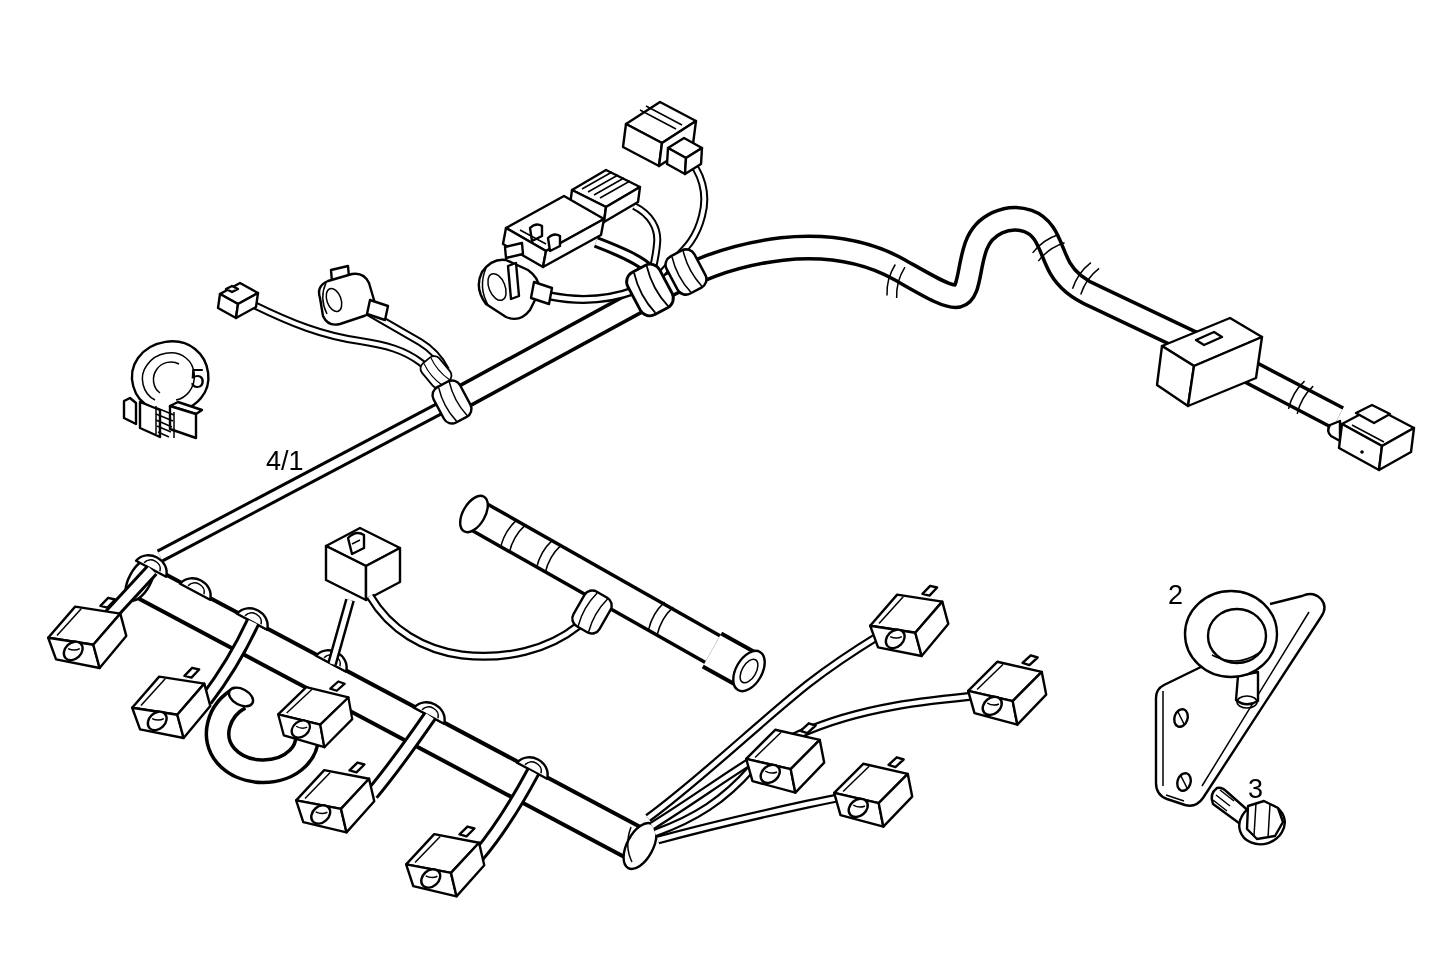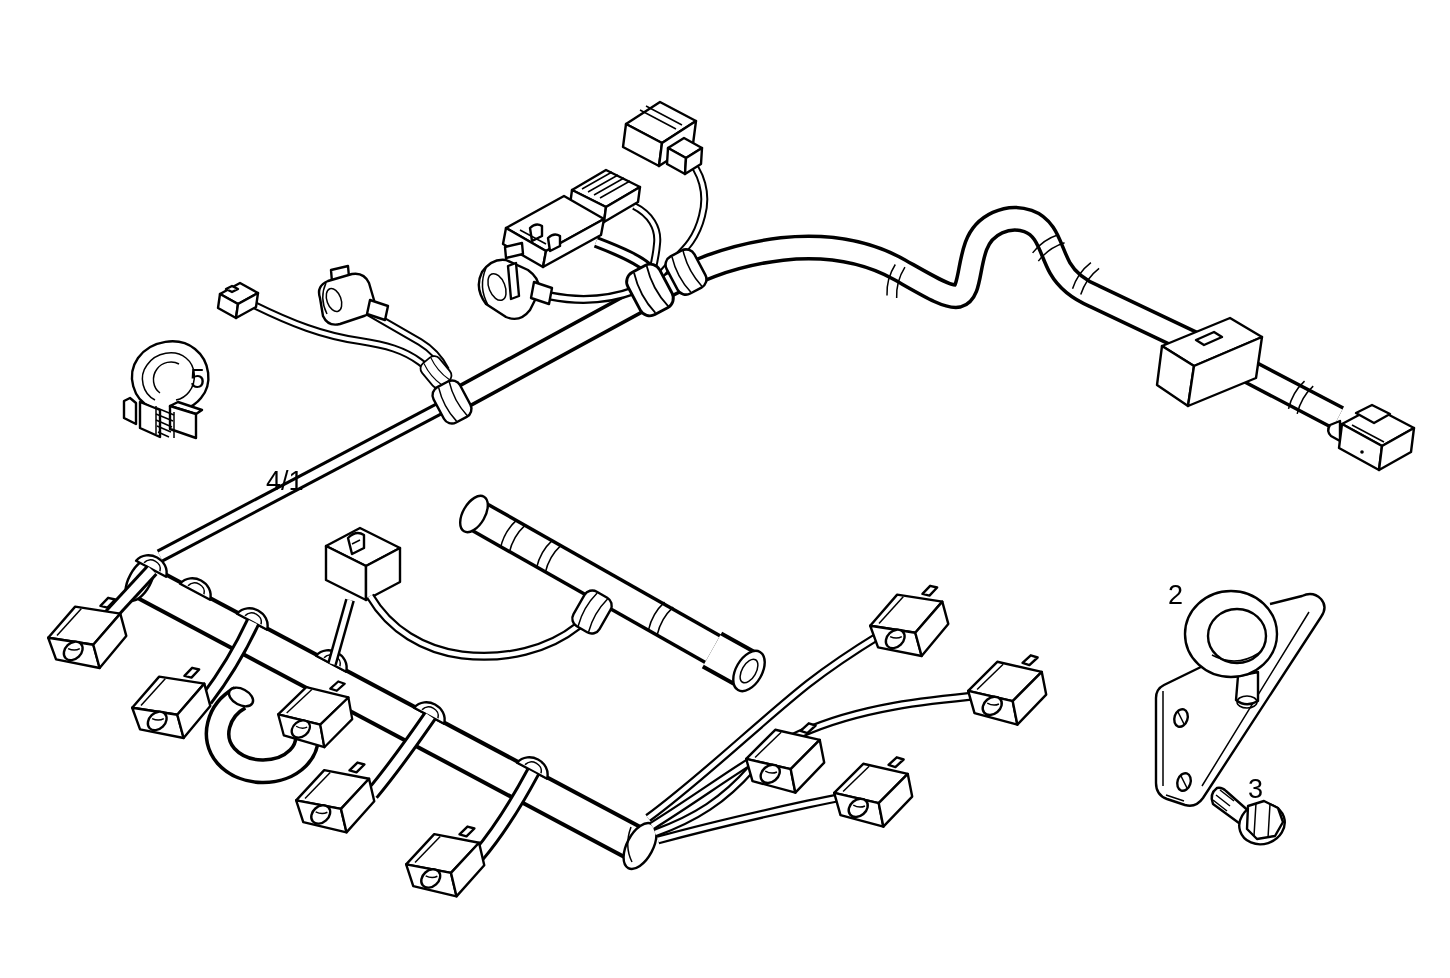--- a/index.html
+++ b/index.html
@@ -253,16 +253,16 @@
   <g>
     <path class="o" d="M1217,788 Q1209,794 1213,804 L1243,826 L1252,814 L1226,791 Q1222,787 1217,788 Z" stroke-width="2.2"></path>
     <path class="l" d="M1220,790 L1234,801 M1216,795 L1230,806 M1213,800 L1227,811" stroke-width="1.4"></path>
     <ellipse class="o" cx="1262" cy="824" rx="23" ry="20" transform="rotate(-18 1262 824)" stroke-width="2.4"></ellipse>
     <path class="o" d="M1248,806 L1264,801 L1278,808 L1283,822 L1275,836 L1257,839 L1247,829 Z" stroke-width="2"></path>
     <path class="l" d="M1256,803 L1254,836 M1270,804 L1268,838" stroke-width="1.3"></path>
   </g>
 </svg>
 
   <div class="callout" style="left:190px;top:366px;">5</div>
-  <div class="callout" style="left:266px;top:448px;margin-top:20px;">4/1</div>
+  <div class="callout" style="left:266px;top:448px;">4/1</div>
   <div class="callout" style="left:1168px;top:582px;">2</div>
   <div class="callout" style="left:1248px;top:776px;">3</div>
 </div>
 
 </body></html>

